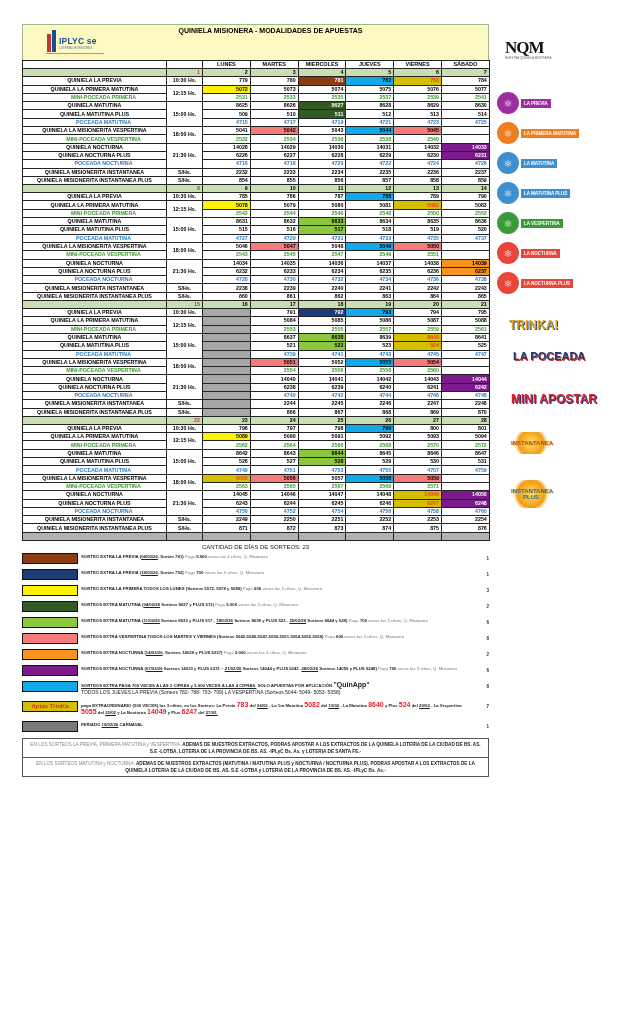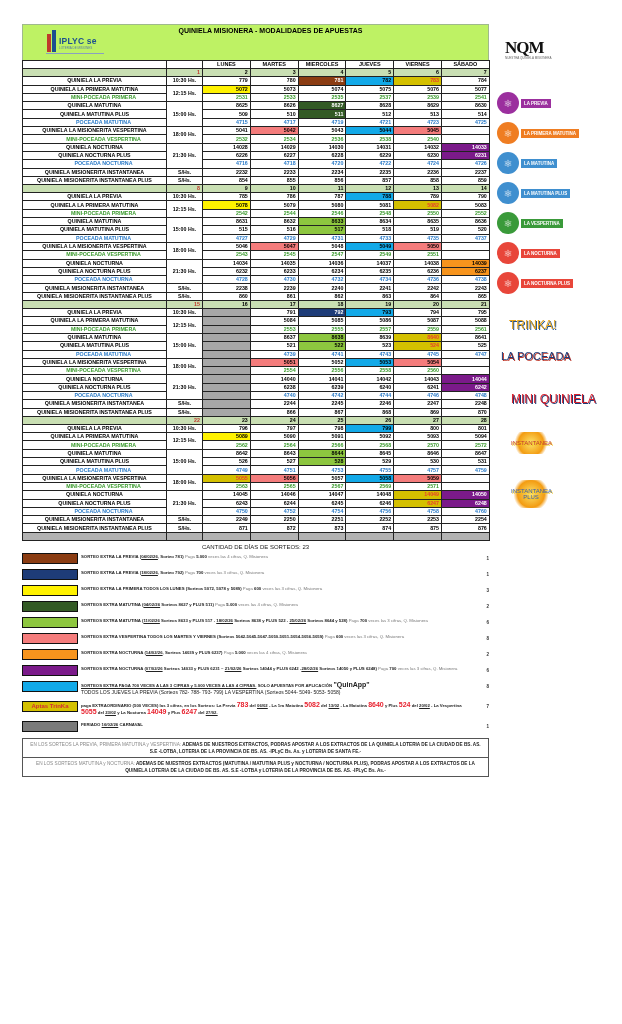--- a/index.html
+++ b/index.html
@@ -1,21 +1,21 @@
 <!DOCTYPE html>
 <html><head>
 <meta charset="utf-8">
 <style>
   * { box-sizing: border-box; margin: 0; padding: 0; }
   html, body { width: 622px; height: 1024px; background: #ffffff; overflow: hidden; }
   body { font-family: "Liberation Sans", sans-serif; color: #000; position: relative; }
 
   #sheet { position: absolute; left: 22px; top: 24px; width: 467px; }
 
-  .header-band { background: #bef264; height: 36px; position: relative; border: 1px solid #9fb98c; border-bottom: none; }
+  .header-band { background: #fef9c3; height: 36px; position: relative; border: 1px solid #9fb98c; border-bottom: none; }
   .logo { position: absolute; left: 22px; top: 3px; width: 60px; height: 28px; }
   .logo .bar { position: absolute; bottom: 4px; width: 4px; }
   .logo .txt { position: absolute; left: 14px; top: 8px; font-size: 8.5px; font-weight: bold; color: #1c4f8f; letter-spacing: 0.2px; }
   .logo .sub { position: absolute; left: 14px; top: 18px; font-size: 3px; color: #5a7aa8; width: 42px; }
   .logo .line { position: absolute; left: 1px; top: 25px; width: 58px; height: 1px; background: #8aa0c0; }
   .subtitle { position: absolute; left: 0; right: 20px; top: 2px; text-align: center; font-size: 7px; font-weight: bold; padding-left: 50px; }
   .title { position: absolute; left: 0; right: 20px; top: 11px; text-align: center; font-size: 14.5px; font-weight: bold; padding-left: 50px; letter-spacing: 0.2px; }
 
   table { border-collapse: collapse; width: 467px; table-layout: fixed; }
   td, th { border: 1px solid #222; font-size: 5.3px; font-weight: bold; height: 8.3px; line-height: 7px; padding: 0 2px; white-space: nowrap; overflow: hidden; }
@@ -63,21 +63,21 @@
   .note:last-child { border-bottom: none; }
   .note .gray { color: #888; font-weight: normal; }
 
   #side { position: absolute; left: 493px; top: 30px; width: 125px; }
   .nqm { position: absolute; left: 12px; top: 8px; width: 72px; height: 24px; }
   .nqm .letters { font-size: 17px; font-weight: bold; letter-spacing: -1px; color: #111; font-family: Liberation Serif, serif; }
   .nqm .small { font-size: 3px; color: #666; margin-top: -2px; }
   .brand { position: absolute; left: 4px; display: flex; align-items: center; }
   .brand .circle { width: 22px; height: 22px; border-radius: 50%; display: flex; align-items: center; justify-content: center; color: #fff; font-size: 10px; }
   .brand .tag { margin-left: 2px; color: #fff; font-size: 4.5px; font-weight: bold; padding: 2px 3px; white-space: nowrap; }
-  .promo { position: absolute; font-weight: normal; text-align: center; }
+  .promo { position: absolute; font-weight: bold; text-align: center; }
 </style>
 </head>
 <body>
 
 <div id="sheet">
   <div class="header-band">
     <div class="logo">
       <div class="bar" style="left:2px;height:18px;background:#c0392b;"></div>
       <div class="bar" style="left:7px;height:22px;background:#1c4f8f;"></div>
       <span class="txt">IPLYC se</span>
@@ -756,18 +756,18 @@
         <div class="circle" style="background: rgb(232, 70, 58);">⚛</div>
         <div class="tag" style="background: rgb(232, 70, 58);">LA NOCTURNA</div>
       </div>
       <div class="brand" style="top: 242px;">
         <div class="circle" style="background: rgb(232, 70, 58);">⚛</div>
         <div class="tag" style="background: rgb(232, 70, 58);">LA NOCTURNA PLUS</div>
       </div>
     </div>
   <div id="promo-brands">
       <div class="promo" style="top: 288px; left: 16px; color: rgb(229, 165, 29); font-size: 12px; text-shadow: rgb(28, 79, 143) 1px 1px 0px;">TRINKA!</div>
-      <div class="promo" style="top: 320px; left: 8px; color: rgb(30, 60, 120); font-size: 11px; text-shadow: rgb(192, 57, 43) 1px 1px 0px;">LA POCEADA</div>
-      <div class="promo" style="top: 362px; left: 18px; color: rgb(217, 35, 46); font-size: 12px; text-shadow: rgb(30, 60, 120) 1px 1px 0px;">MINI QUINIELA</div>
+      <div class="promo" style="top: 320px; left: 20px; color: rgb(30, 60, 120); font-size: 11px; text-shadow: rgb(192, 57, 43) 1px 1px 0px;">LA POCEADA</div>
+      <div class="promo" style="top: 362px; left: 18px; color: rgb(217, 35, 46); font-size: 12px; text-shadow: rgb(30, 60, 120) 1px 1px 0px;">MINI APOSTAR</div>
       <div class="promo" style="top: 402px; left: 18px; color: rgb(192, 57, 43); font-size: 6px; text-shadow: rgb(240, 196, 25) 1px 1px 0px; width: 40px; padding: 8px 0px; background: radial-gradient(circle, rgb(251, 226, 106) 0%, rgb(243, 156, 18) 55%, transparent 72%);">INSTANTANEA</div>
       <div class="promo" style="top: 450px; left: 18px; color: rgb(59, 94, 168); font-size: 6px; text-shadow: rgb(240, 196, 25) 1px 1px 0px; width: 40px; padding: 8px 0px; background: radial-gradient(circle, rgb(251, 226, 106) 0%, rgb(243, 156, 18) 55%, transparent 72%);">INSTANTANEA PLUS</div>
     </div>
 </div>
 
 </body></html>

